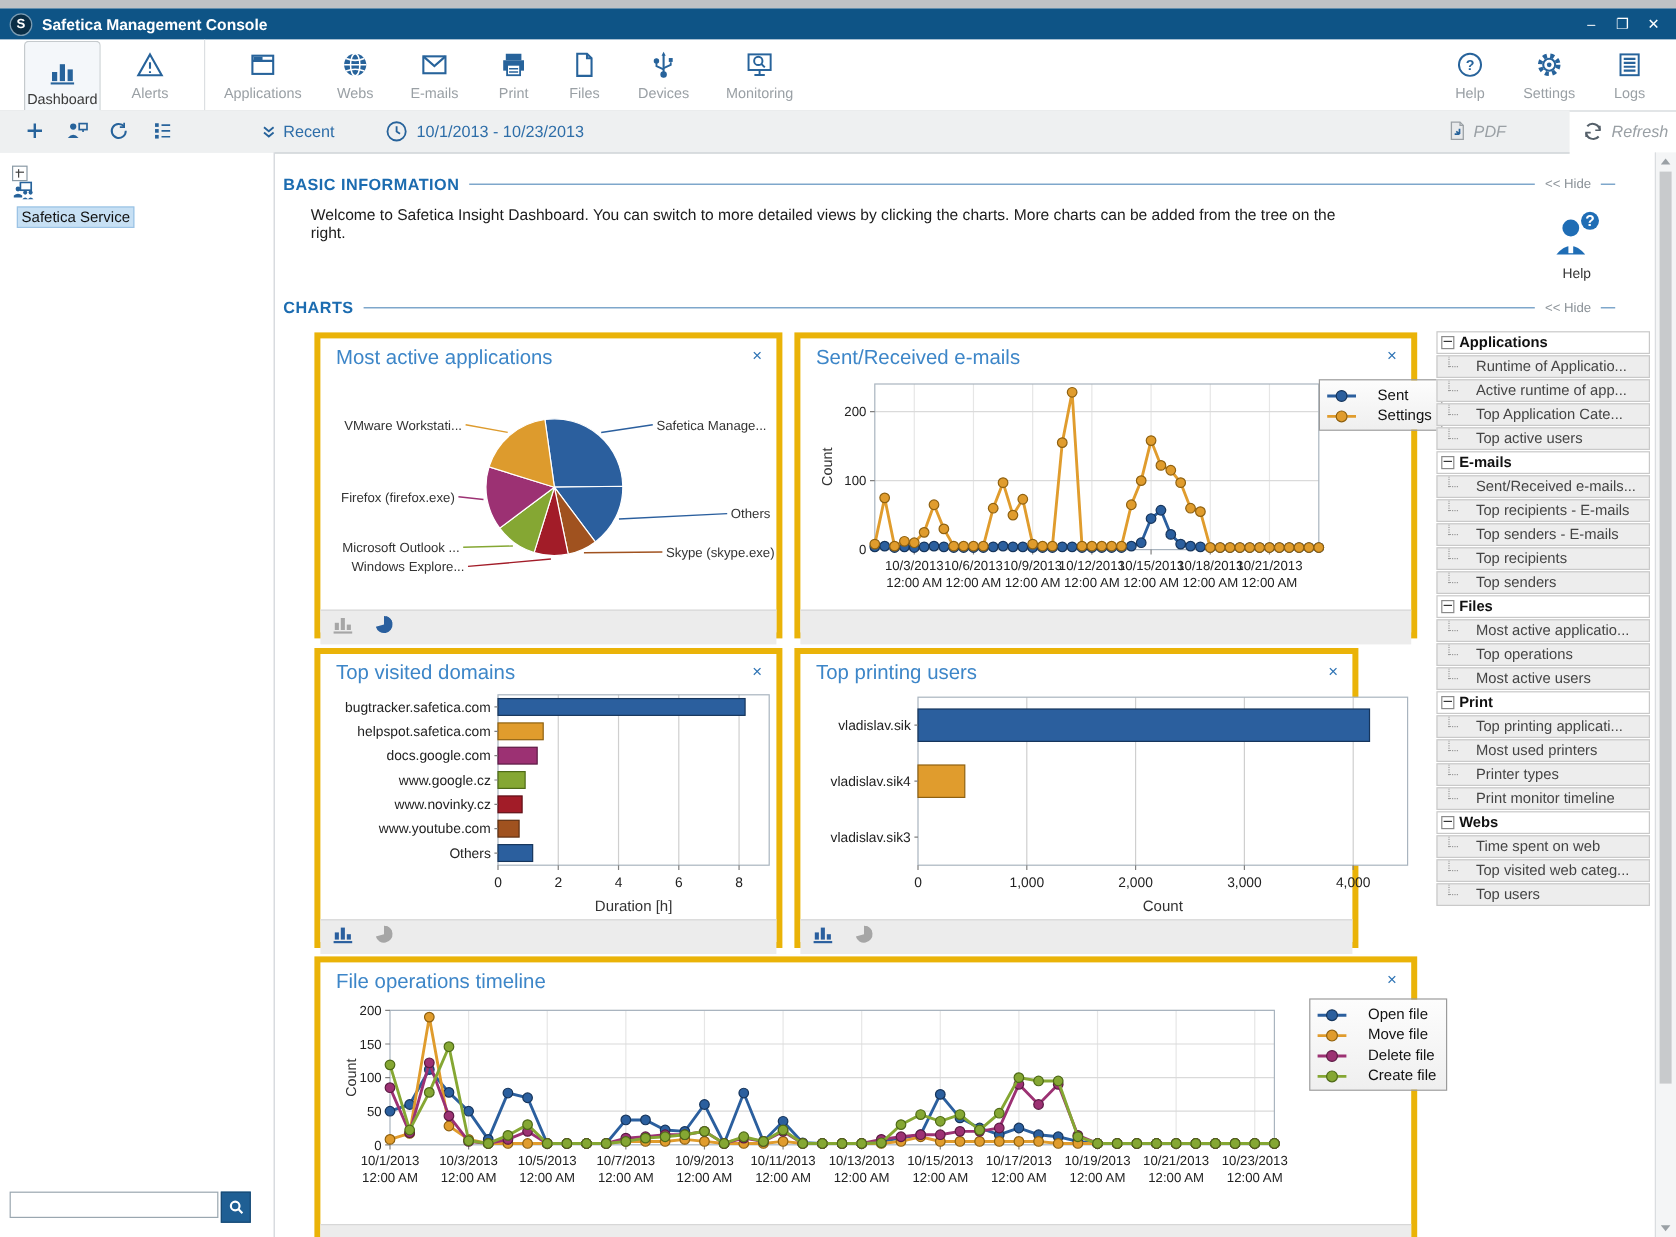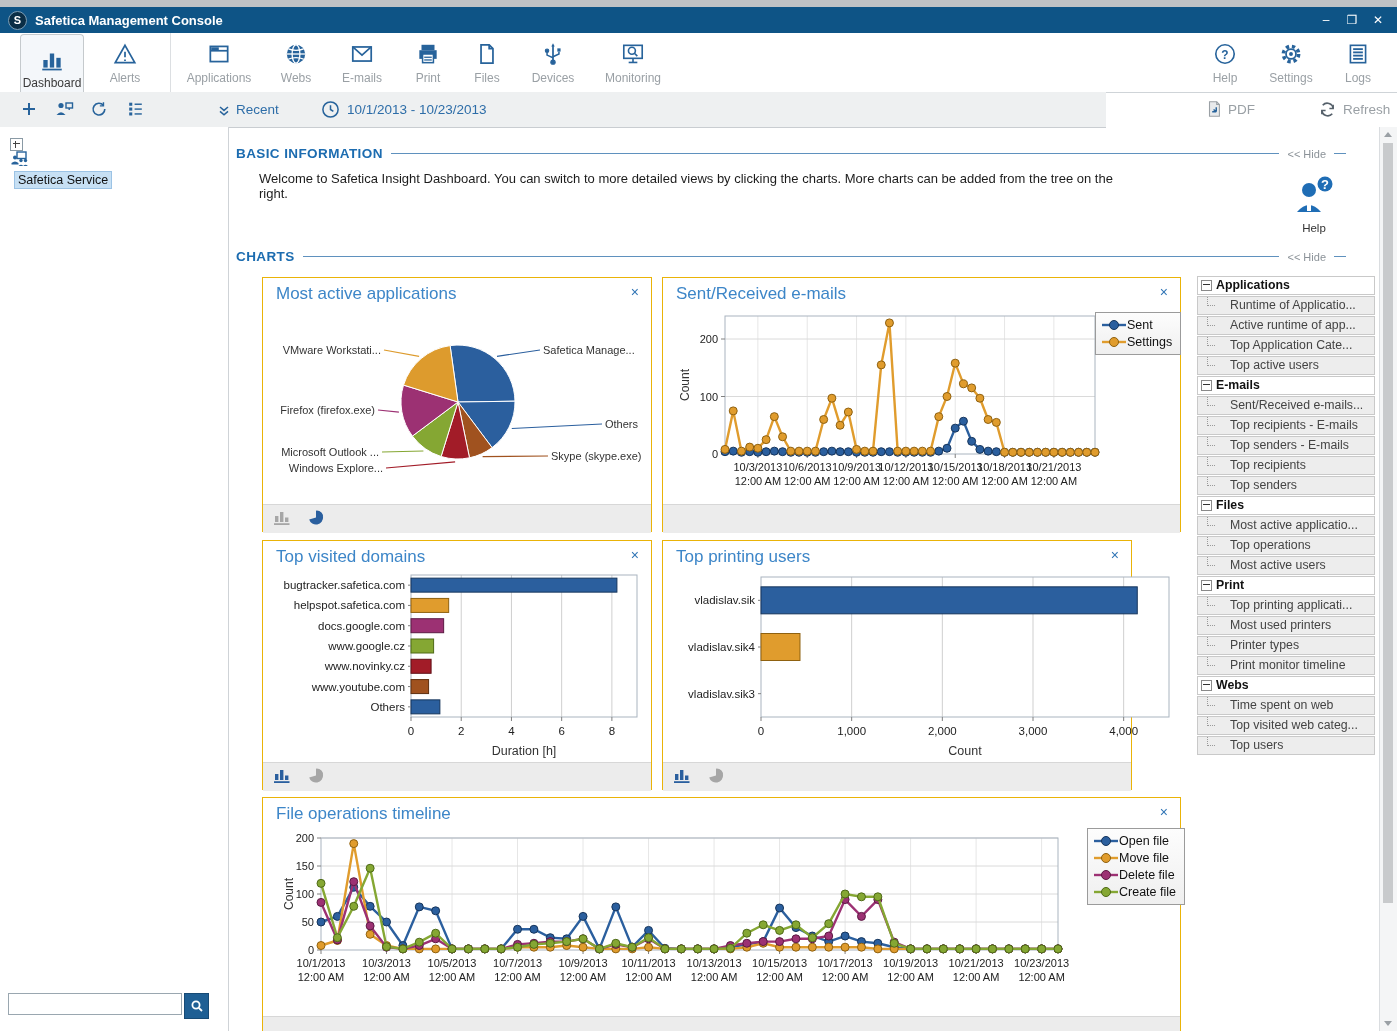--- a/index.html
+++ b/index.html
@@ -18,62 +18,62 @@
   #toolbar{position:absolute;left:0;top:33px;width:1397px;height:59px;background:#ffffff;border-bottom:1px solid #cfd4d8;}
   .tool{position:absolute;top:4px;width:76px;text-align:center;}
   .tool .ic{height:30px;display:flex;align-items:flex-end;justify-content:center;}
   .tool .lb{font-size:12px;color:#9aa0a5;margin-top:4px;}
   #tab-dashboard{position:absolute;left:20px;top:1px;width:62px;height:57px;text-align:center;
      border:1px solid #c5cacd;border-bottom:none;border-radius:4px 4px 0 0;background:#f4f7fa;}
   #tab-dashboard .ic{height:32px;display:flex;align-items:flex-end;justify-content:center;padding-top:6px;}
   #tab-dashboard .lb{font-size:12px;color:#3a3a3a;margin-top:3px;}
   #tb-sep{position:absolute;left:170px;top:0;height:59px;border-left:1px solid #dcdfe2;}
   
-  #subbar{position:absolute;left:0;top:92px;width:1106px;height:35px;background:#eef0f1;
+  #subbar{position:absolute;left:0;top:92px;width:1308px;height:35px;background:#eef0f1;
           border-bottom:1px solid #c9cdd1;}
   .sico{position:absolute;top:8px;}
   .stext{position:absolute;top:10px;font-size:13.5px;color:#2d6da8;}
-  .sgray{color:#9aa0a5;}
+  .sgray{color:#9aa0a5;font-style:italic;}
   
   #left{position:absolute;left:0;top:127px;width:228px;bottom:0;background:#fff;border-right:1px solid #cfd3d7;}
   #treerow{position:absolute;left:10px;top:11px;display:flex;flex-direction:column;}
   .plusbox{width:11px;height:11px;border:1px solid #8a9aa5;background:#fff;position:relative;margin-right:4px;}
   .plusbox::before{content:'';position:absolute;left:2px;right:2px;top:4px;border-top:1px solid #444;}
   .plusbox::after{content:'';position:absolute;top:2px;bottom:2px;left:4px;border-left:1px solid #444;}
   #treelabel{background:#c7e0f4;border:1px solid #9cc3e5;font-size:12.5px;color:#111;padding:0 3px;line-height:16px;margin-left:4px;}
   #searchrow{position:absolute;left:8px;top:866px;display:flex;}
   #searchinput{width:164px;height:20px;border:1px solid #9aa7b0;font-size:12px;padding:0 4px;outline:none;}
   #searchbtn{width:23px;height:24px;background:#1f5f94;border:1px solid #174a75;display:flex;align-items:center;justify-content:center;margin-left:2px;}
   
   .sechead{position:absolute;display:flex;align-items:center;gap:8px;}
   .sechead .t{color:#1c6cb0;font-weight:bold;font-size:13.5px;letter-spacing:.4px;white-space:nowrap;}
   .sechead .rule{flex:1;border-top:1px solid #2a6ca8;opacity:.75;}
   .sechead .hide{font-size:11px;color:#8b9298;white-space:nowrap;}
   .sechead .rule2{width:12px;border-top:1px solid #2a6ca8;opacity:.75;}
   #welcome{position:absolute;left:259px;top:171px;width:860px;font-size:13px;color:#1c1c1c;}
   #helpbadge{position:absolute;left:1288px;top:176px;width:52px;text-align:center;}
   #helpbadge .lb{font-size:11.5px;color:#333;margin-top:2px;}
   
-  .panel{position:absolute;background:#fff;border:1px solid #eab308;box-sizing:border-box;}
+  .panel{position:absolute;background:#fff;border:5px solid #eab308;box-sizing:border-box;}
   .p1{left:262px;top:277px;width:390px;height:255px;}
   .p2{left:662px;top:277px;width:519px;height:255px;}
   .p3{left:262px;top:540px;width:390px;height:250px;}
   .p4{left:662px;top:540px;width:470px;height:250px;}
   .p5{left:262px;top:797px;width:919px;height:255px;}
   .ptitle{position:absolute;left:13px;top:6px;font-size:17px;color:#3d86c8;}
   .pclose{position:absolute;right:12px;top:6px;font-size:14px;color:#2f74b5;cursor:default;}
   .chartbox{position:absolute;}
   #c0{left:4px;top:28px;}  #c1{left:12px;top:30px;}
   #c2{left:8px;top:30px;}  #c3{left:8px;top:30px;}  #c4{left:20px;top:34px;}
   .pfoot{position:absolute;left:0;right:0;height:29px;background:#ececec;border-top:1px solid #d7d7d7;
          display:flex;align-items:center;padding-left:10px;gap:14px;box-sizing:border-box;}
   .p1 .pfoot,.p2 .pfoot{top:226px;} .p3 .pfoot,.p4 .pfoot{top:221px;} .p5 .pfoot{top:218px;}
   .legend{position:absolute;border:1px solid #9b9b9b;background:linear-gradient(#fdfdfd,#efefef);
           padding:5px 8px 5px 5px;display:flex;flex-direction:column;gap:3px;}
-  .lg-item{display:flex;align-items:center;gap:0;font-size:12.5px;color:#111;white-space:nowrap;}
+  .lg-item{display:flex;align-items:flex-end;gap:17px;font-size:12.5px;color:#111;white-space:nowrap;}
   #lg1{left:432px;top:34px;} #lg4{left:824px;top:30px;}
   svg text{font-family:"Liberation Sans",sans-serif;}
   
   #sblist{position:absolute;left:1197px;top:276px;width:178px;}
   .sb-row{position:relative;height:17px;line-height:17px;font-size:12.3px;border:1px solid #c9c9c9;
           margin-bottom:1px;padding-left:32px;white-space:nowrap;overflow:hidden;box-sizing:content-box;}
   .sb-cat{background:#fff;font-weight:bold;color:#111;padding-left:18px;}
   .sb-item{background:#ededed;color:#444;}
   .sb-item::before{content:'';position:absolute;left:9px;top:0;bottom:8px;border-left:1px dotted #9a9a9a;}
   .sb-item::after{content:'';position:absolute;left:9px;top:8px;width:8px;border-top:1px dotted #9a9a9a;}

